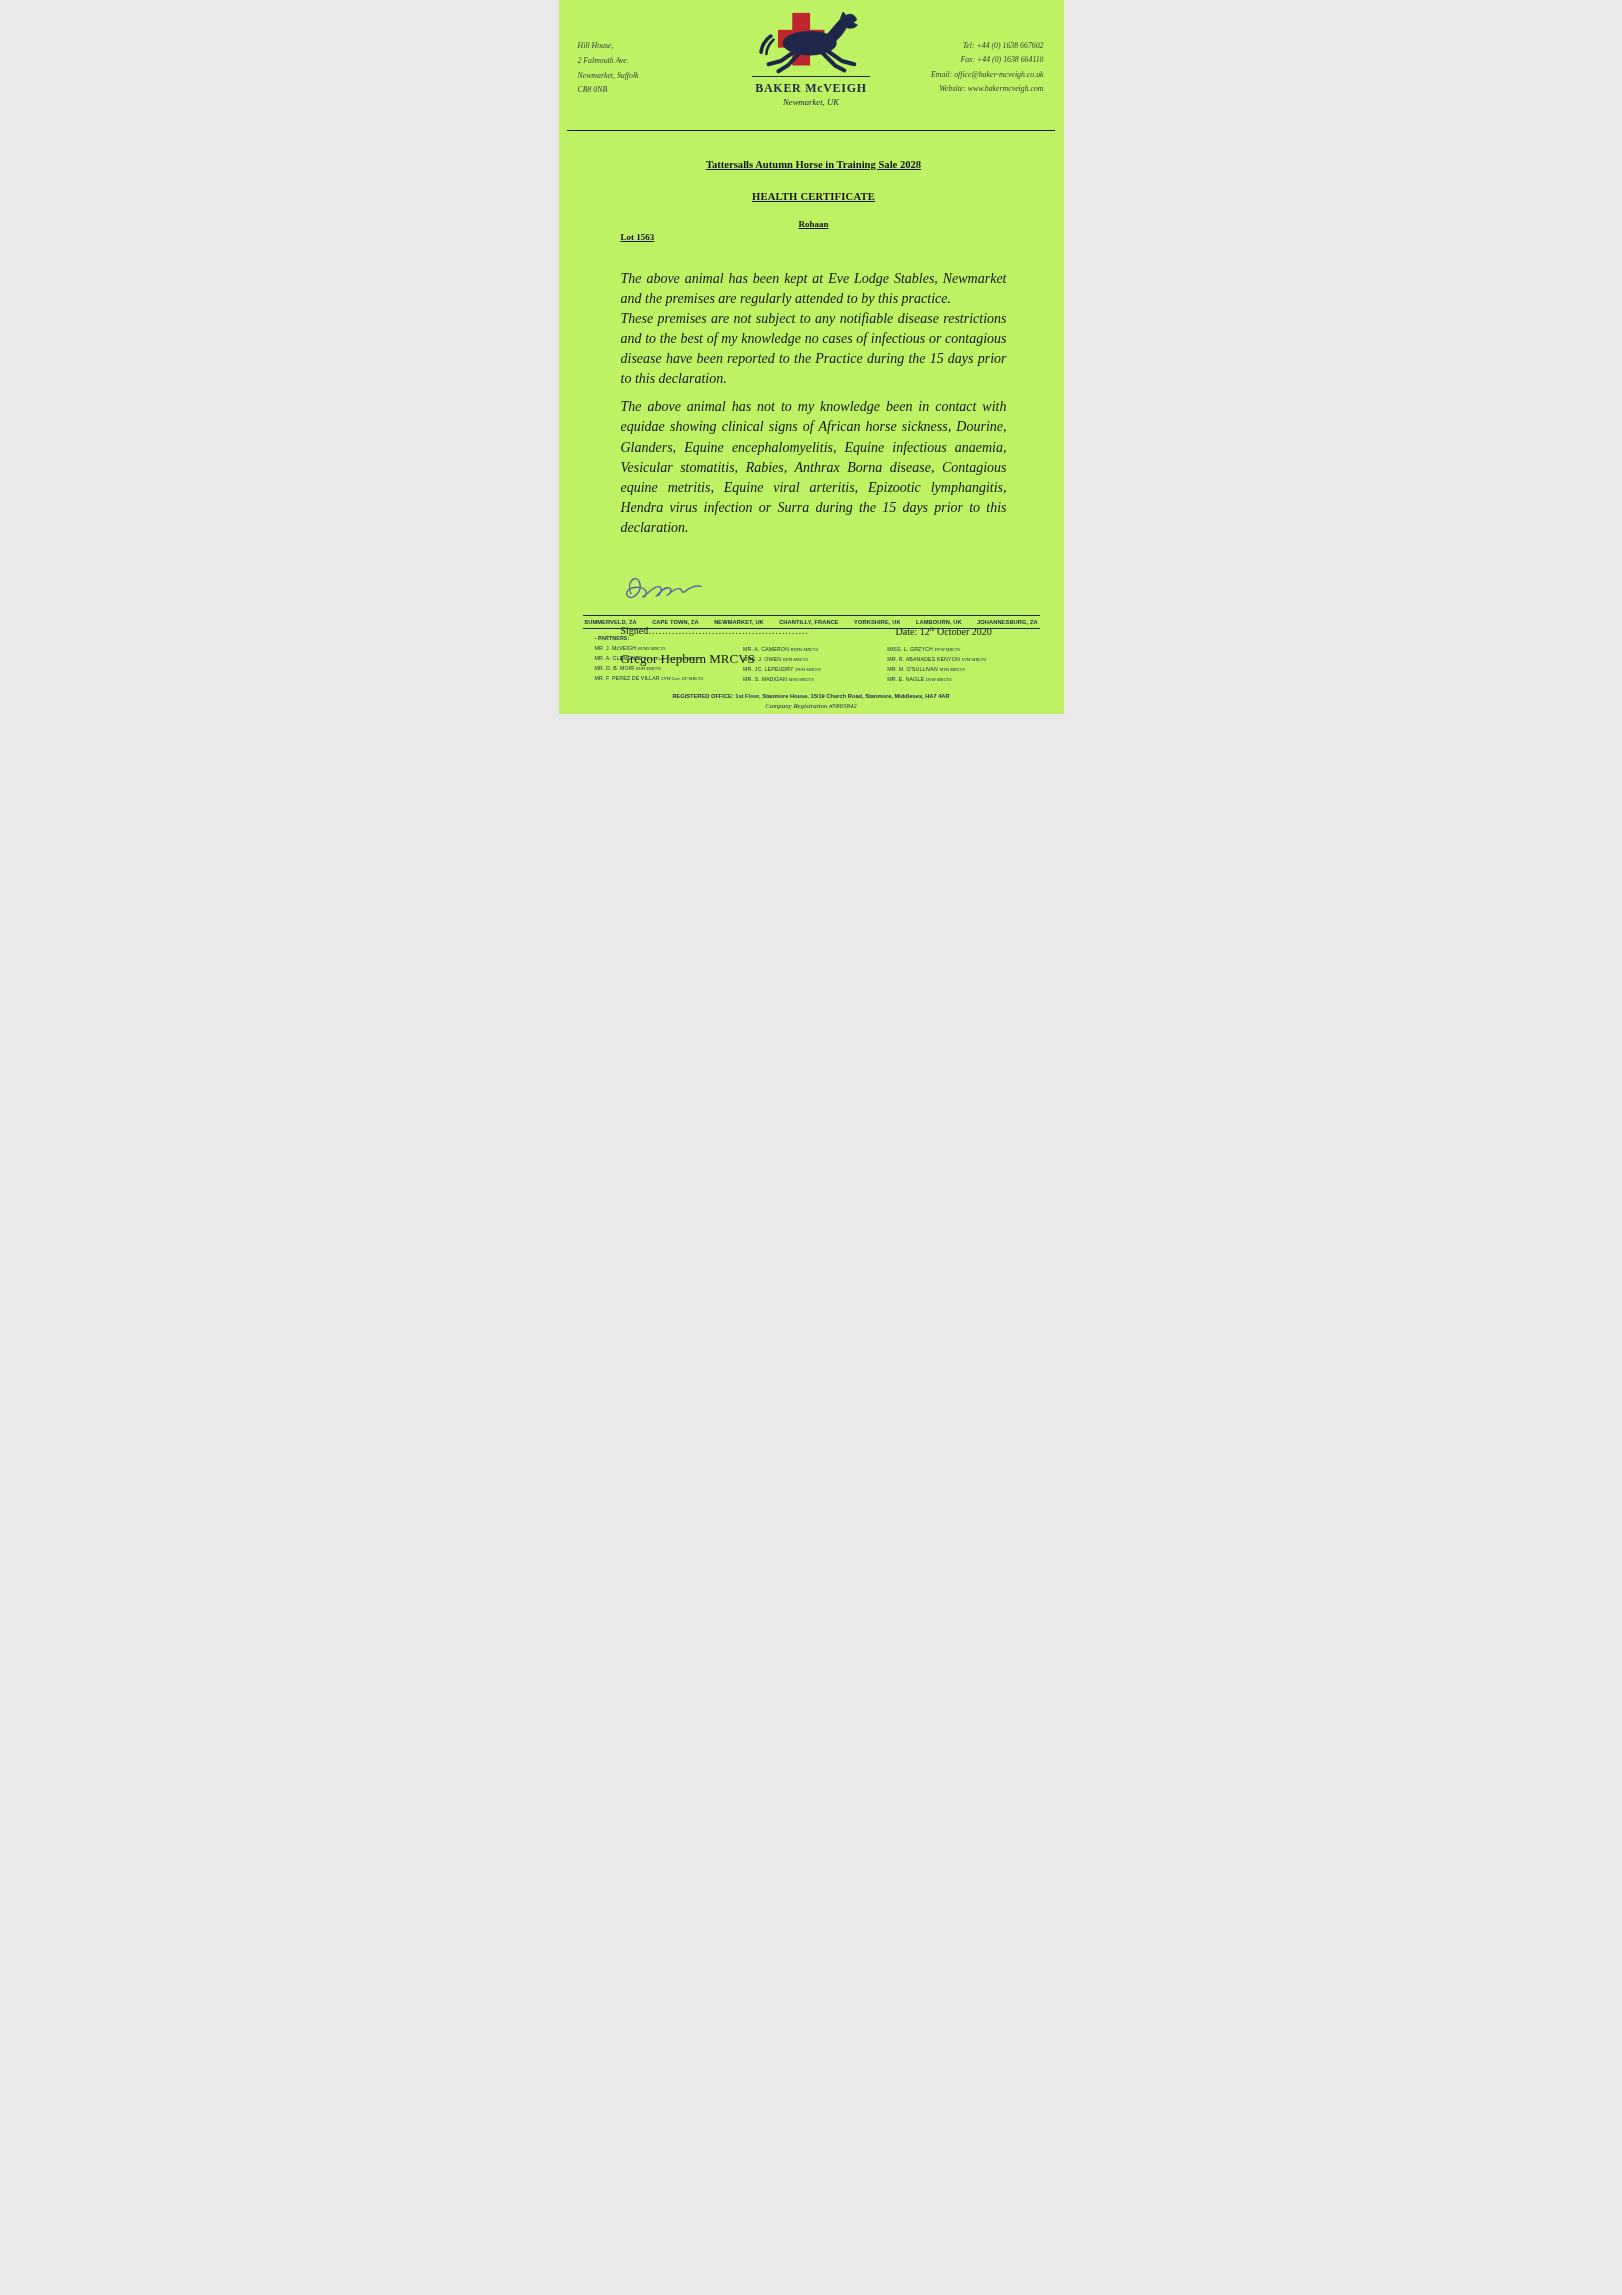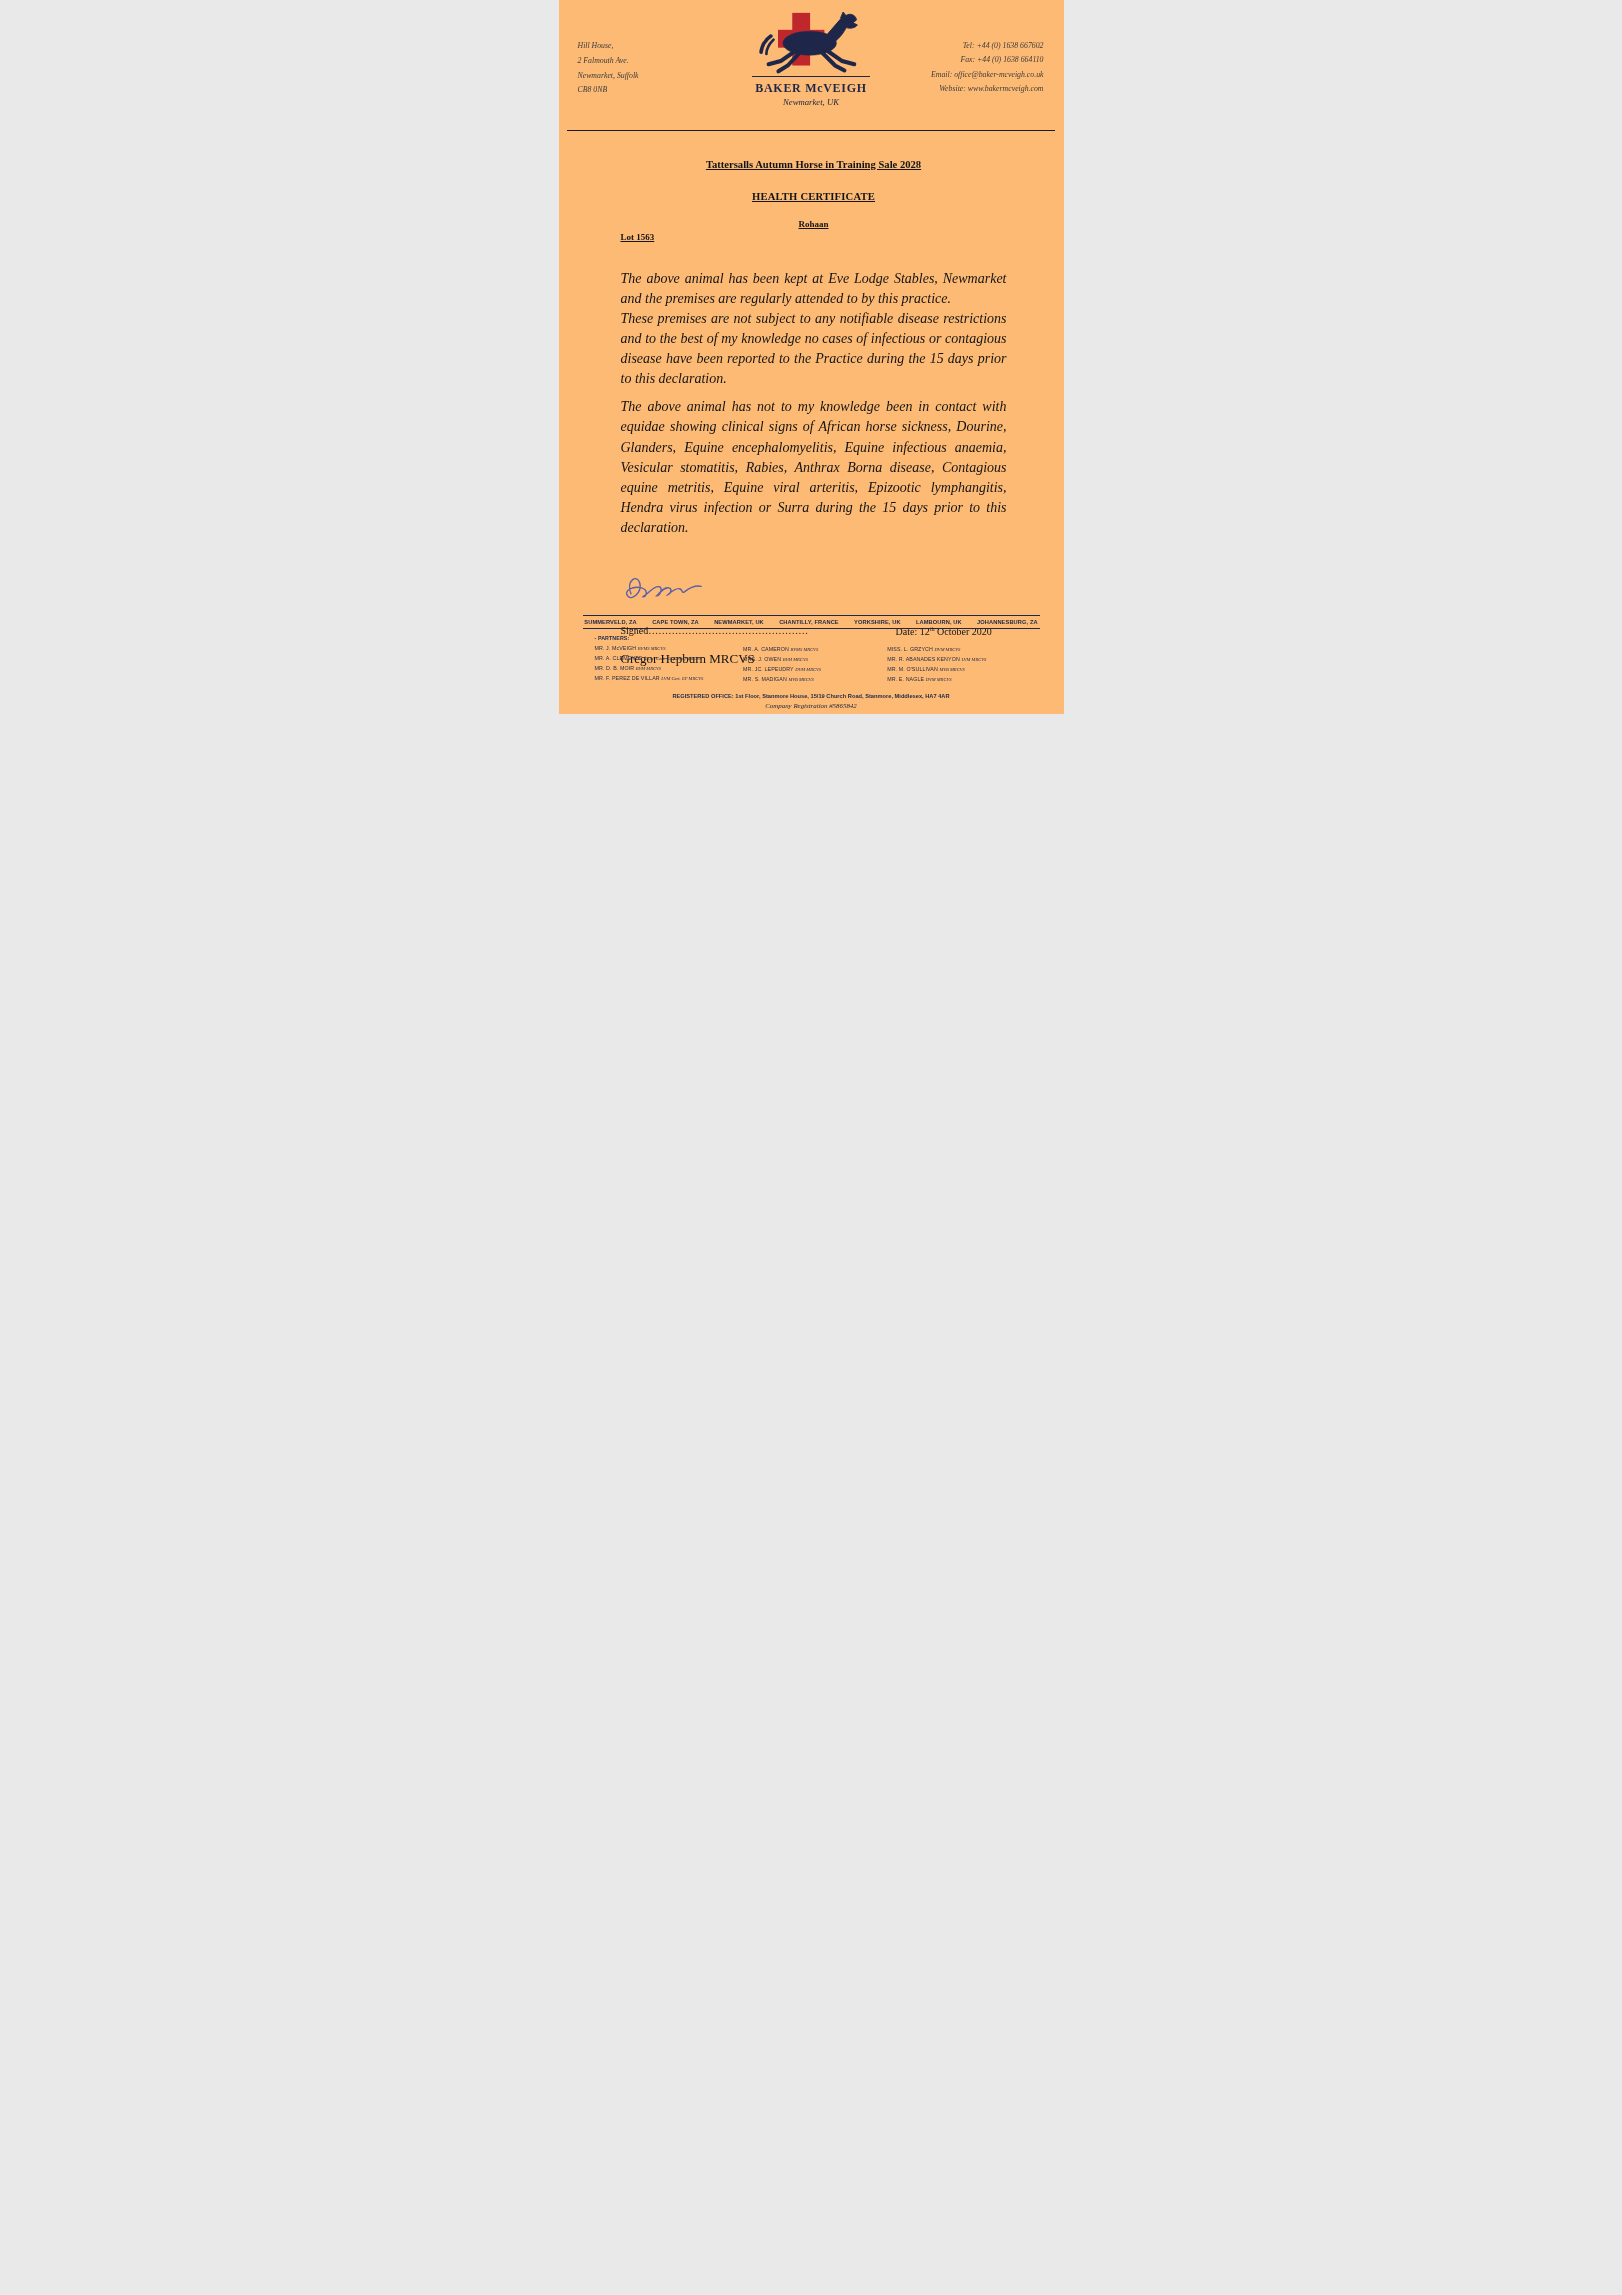--- a/index.html
+++ b/index.html
@@ -1,18 +1,18 @@
 <!DOCTYPE html>
 <html style="font-size:7.3px"><head>
 <meta charset="utf-8">
 <style>
   * { margin:0; padding:0; box-sizing:border-box; }
   html,body { background:#e9e9e9; }
   .page {
-    width:505px; height:714px; margin:0 auto; background:#fdba74;
+    width:505px; height:714px; margin:0 auto; background:#bef264;
     position:relative; font-family:"Liberation Serif", serif; color:#141414;
     overflow:hidden;
   }
   
   header { position:relative; height:130px; }
   .address {
     position:absolute; left:19px; top:39px;
     font-style:italic; font-size:7.8px; line-height:1.9; color:#3c3c3c;
   }
   .contact {

